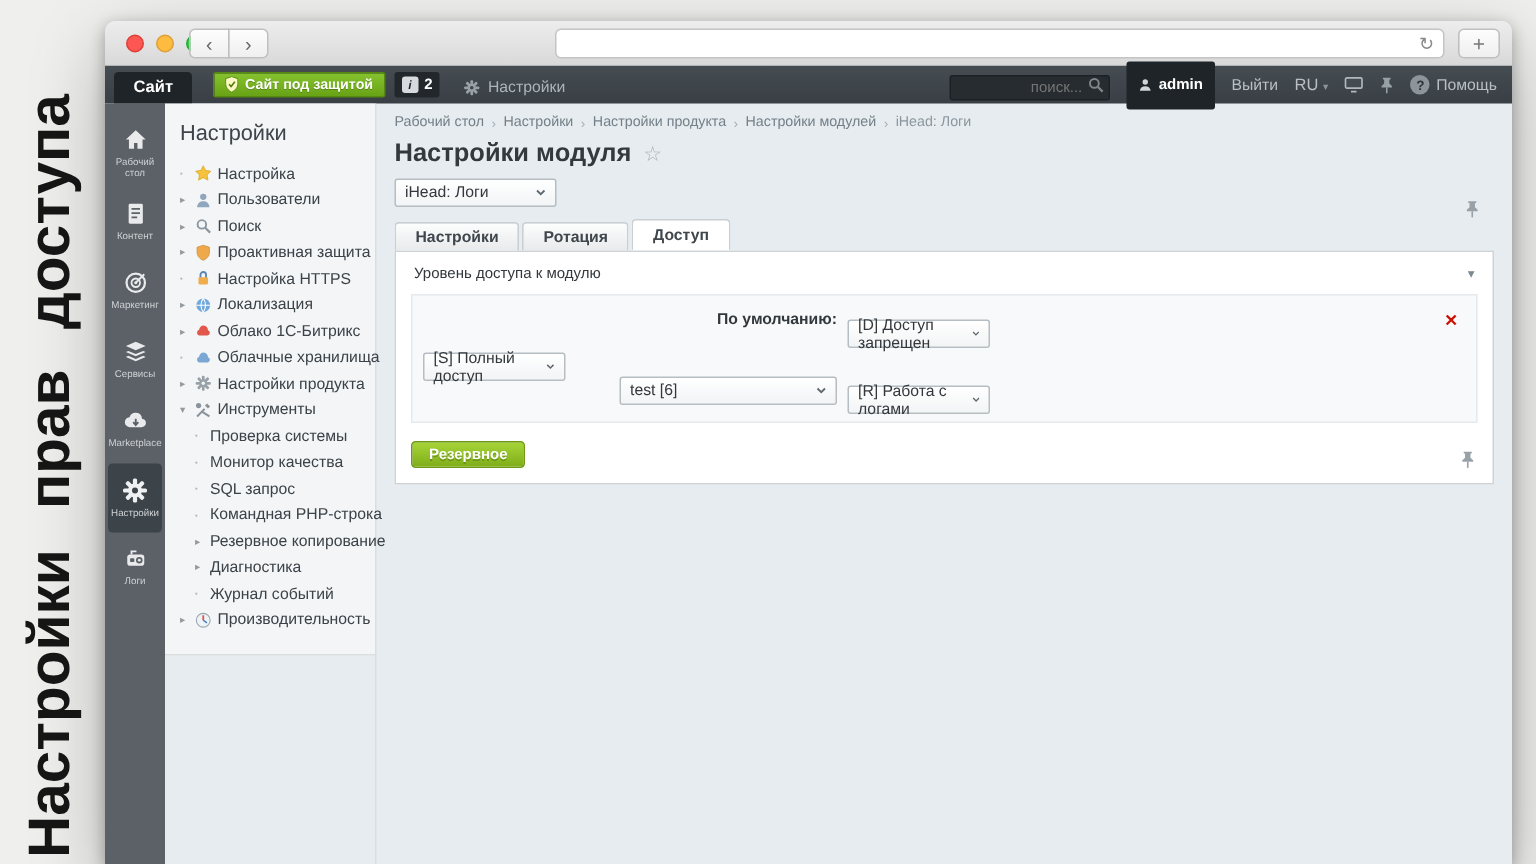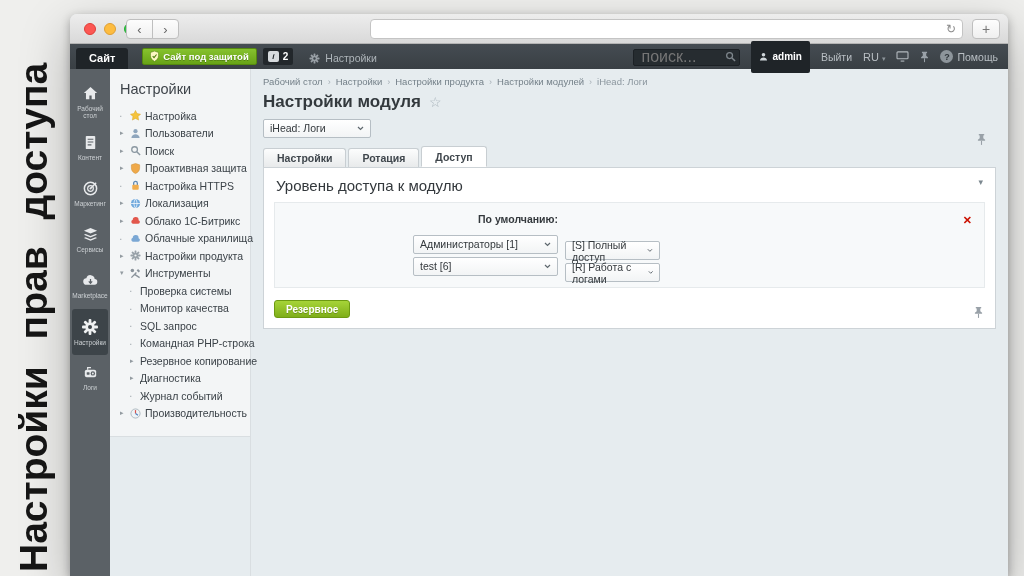--- a/index.html
+++ b/index.html
@@ -45,21 +45,21 @@
                 background:linear-gradient(#86c22e,#68a317); border:1px solid #55890f; border-radius:2px;
                 color:#fff; font-size:9.5px; font-weight:bold; text-shadow:0 1px 0 rgba(0,0,0,.25); }
   .badge{ height:17px; margin:0 0 4px 6px; display:flex; align-items:center; gap:4px; padding:0 5px;
           background:#22272b; border-radius:2px; color:#fff; font-size:10px; font-weight:bold; }
   .badge .bico{ width:11px; height:11px; background:#d7dbde; border-radius:2px; color:#22272b; font-size:8px;
                 font-weight:bold; display:flex; align-items:center; justify-content:center; font-style:italic; }
   .hsettings{ display:flex; align-items:center; gap:5px; margin:0 0 5px 16px; color:#aeb5ba; font-size:10.5px; }
   .hright{ position:absolute; right:10px; top:0; height:25px; display:flex; align-items:center; gap:11px; }
   .hsearch{ position:relative; width:107px; height:17px; }
   .hsearch input{ width:100%; height:100%; background:#262c30; border:1px solid #1c2125; border-radius:2px;
-                  color:#8b939a; font-size:16px; padding:0 18px 0 7px; outline:none; }
+                  color:#8b939a; font-size:10px; padding:0 18px 0 7px; outline:none;text-align:right; }
   .hsearch .mag{ position:absolute; right:4px; top:3px; }
   .huser{ height:32px; display:flex; align-items:center; gap:4px; padding:0 8px; background:#1f2428;
           border-radius:2px; color:#fff; font-size:10px; font-weight:bold; }
   .hlink{ color:#b9bfc4; font-size:10.5px; }
   .hlang{ color:#b9bfc4; font-size:11px; }
   .hlang::after{ content:"\25BE"; font-size:7px; margin-left:3px; color:#8d959b; }
   .hhelp{ display:flex; align-items:center; gap:4px; color:#b9bfc4; font-size:10.5px; }
   .qcirc{ width:13px; height:13px; border-radius:50%; background:#8d959b; color:#2e353a; font-size:9px;
           font-weight:bold; display:flex; align-items:center; justify-content:center; }
 
@@ -101,21 +101,21 @@
   .w108{ width:108px; } .w145{ width:145px; } .w95{ width:95px; }
 
   .pin-top{ position:absolute; right:22px; top:64px; }
   .tabs{ margin-top:10px; display:flex; position:relative; z-index:2; }
   .tab{ height:19px; line-height:19px; padding:0 13px; font-size:10.5px; font-weight:bold; color:#3f464c;
         background:linear-gradient(#fcfdfd,#e8eaeb); border:1px solid #c8ced2; border-bottom:none;
         border-radius:3px 3px 0 0; margin-right:2px; }
   .tab.active{ background:#fff; height:21px; line-height:21px; margin-top:-2px; margin-bottom:-1px;
                border-bottom:1px solid #fff; }
   .card{ position:relative; background:#fff; border:1px solid #cdd3d7; padding-bottom:8px; }
-  .sect{ padding:9px 12px 8px; font-size:15px; color:#33383c; }
+  .sect{ padding:9px 12px 8px; font-size:10px; color:#33383c; }
   .sect-chev{ position:absolute; right:12px; top:9px; color:#7c8890; font-size:9px; }
   .sect-chev::before{ content:"\25BE"; }
   .graybox{ position:relative; margin:0 10px; background:#f7f9fa; border:1px solid #e6eaec; padding:7px 0 8px; }
   .frow{ display:flex; align-items:flex-start; height:19px; margin:3px 0; }
   .fc1{ width:283px; display:flex; justify-content:flex-end; align-items:center; }
   .flabel{ font-size:10.5px; font-weight:bold; color:#33383c; margin-right:0; }
   .fc2{ margin-left:7px; }
   .delx{ position:absolute; right:12px; top:12px; color:#cc1100; font-weight:bold; font-size:11px; line-height:1; }
   .delx::before{ content:"\2715"; }
   .btn-add{ height:19px; padding:0 7px; font-size:9.5px; color:#3f464c;
@@ -474,30 +474,30 @@
 
       <div class="card">
         <div class="sect">Уровень доступа к модулю</div>
         <span class="sect-chev"></span>
 
         <div class="graybox">
           <div class="frow">
             <span class="fc1">
                 <span class="flabel">По умолчанию:</span>
               </span>
-          </div>
-          <div class="frow">
-            <span class="fc1">
-              <span class="sel w145">
-                <span>Администраторы [1]</span>
+            <span class="fc2">
+              <span class="sel w95">
+                <span>[D] Доступ запрещен</span>
                 <svg width="7" height="5" viewBox="0 0 7 5">
                     <path d="M1 1l2.5 2.5L6 1" stroke="#5f686e" stroke-width="1.2" fill="none"></path>
                   </svg>
               </span>
             </span>
+          </div>
+          <div class="frow">
             <span class="fc2">
               <span class="sel w95">
                 <span>[S] Полный доступ</span>
                 <svg width="7" height="5" viewBox="0 0 7 5">
                     <path d="M1 1l2.5 2.5L6 1" stroke="#5f686e" stroke-width="1.2" fill="none"></path>
                   </svg>
               </span>
             </span>
           </div>
           <div class="frow">

